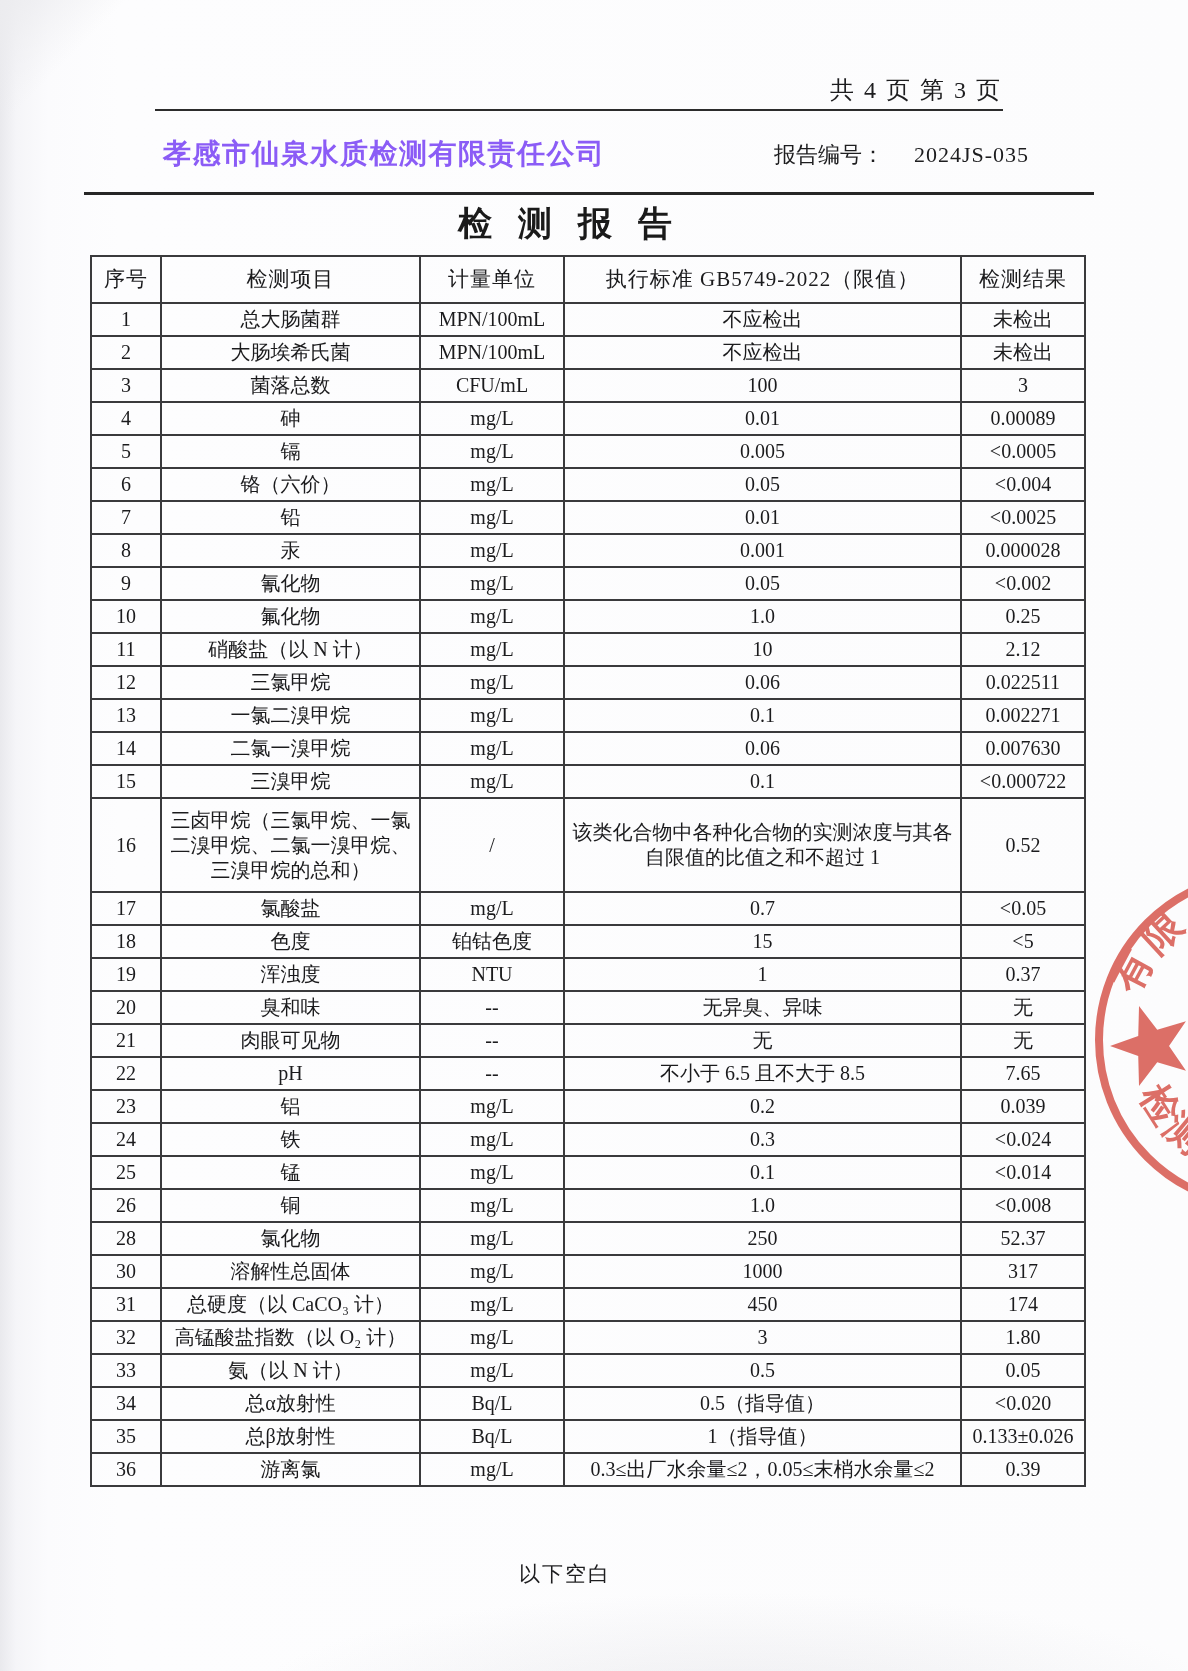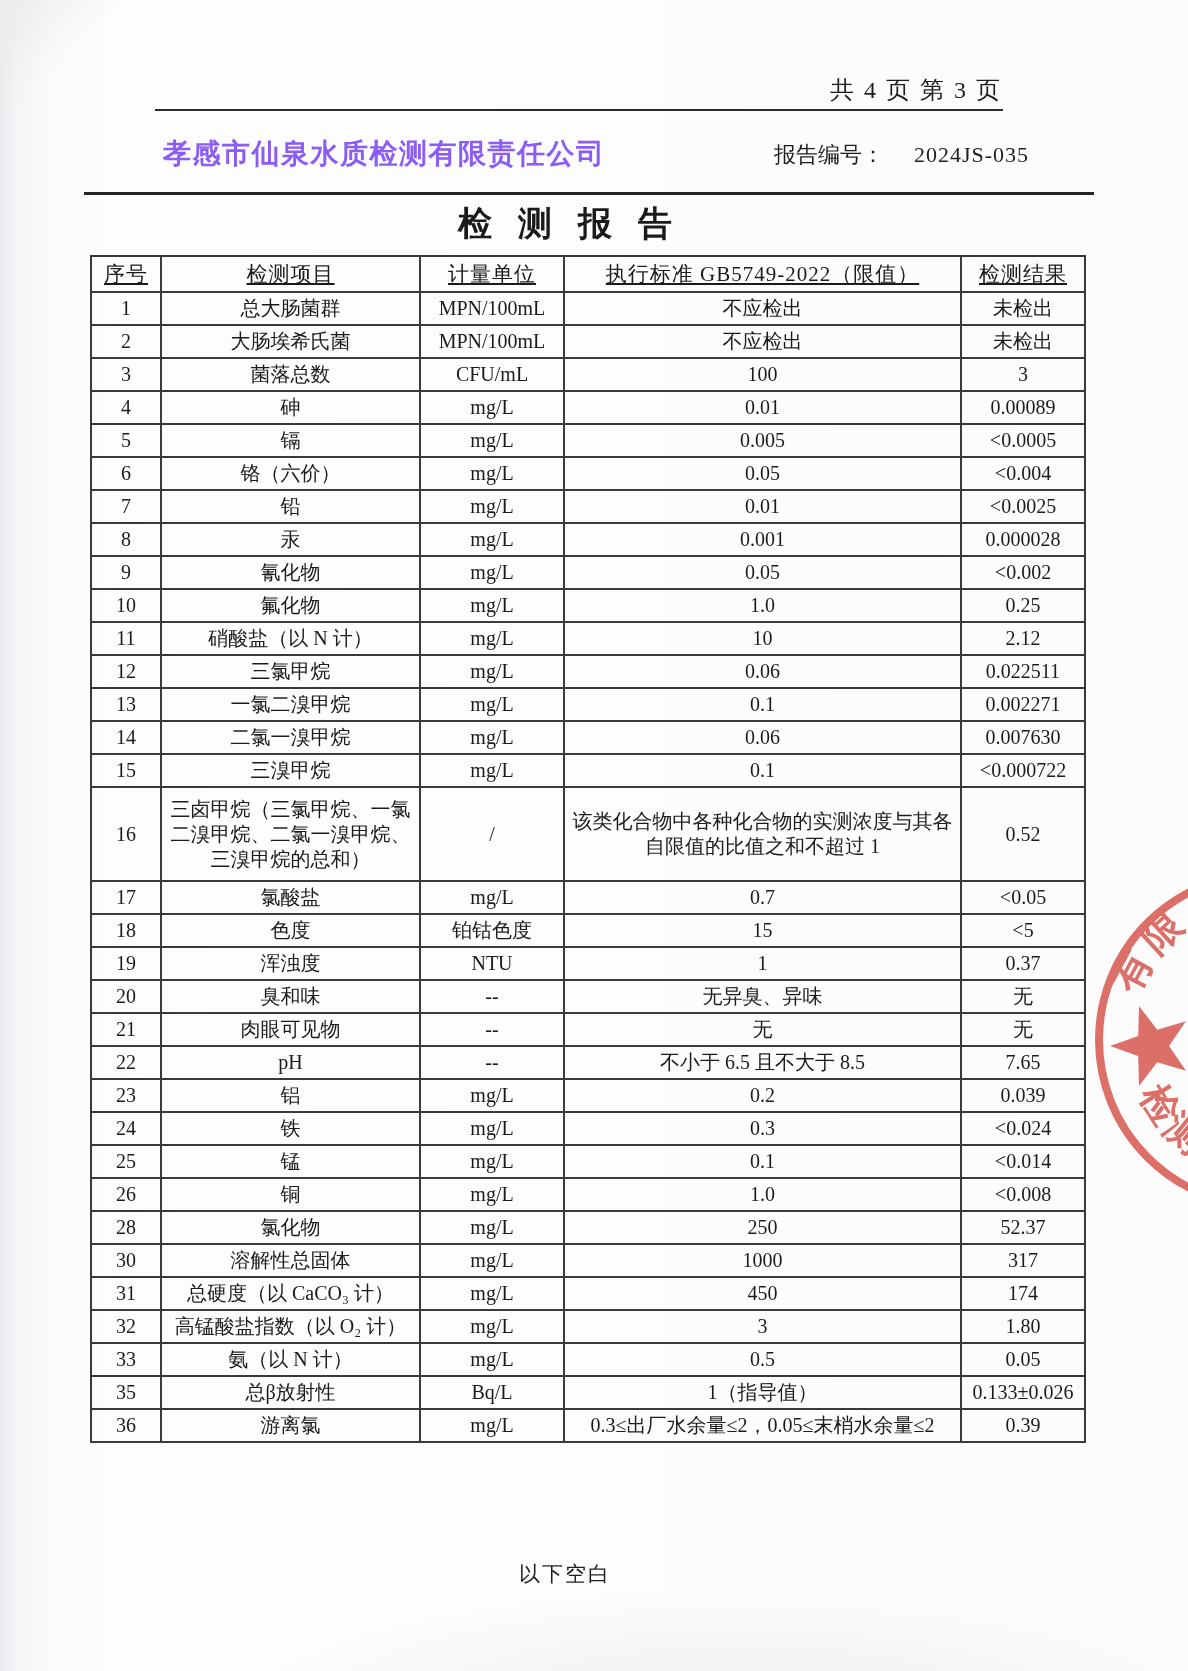--- a/index.html
+++ b/index.html
@@ -26,21 +26,21 @@
   }
   table.results{
     position:absolute;top:255px;left:90px;width:994px;
     border-collapse:collapse;table-layout:fixed;text-align:center;
     font-size:20px;color:#1b1b1d;
   }
   .results th,.results td{
     border:2px solid #3a3a3c;padding:1px 5px;line-height:1.25;
     overflow:hidden;word-break:break-all;
   }
-  .results thead tr{height:36px;text-decoration:underline;}
+  .results thead tr{height:47px;}
   .results th{font-weight:normal;font-size:21px;letter-spacing:1px;}
   .results tbody tr{height:33px;}
   .results tbody tr.tall{height:94px;}
   .col-idx{width:70px;}.col-item{width:259px;}.col-unit{width:144px;}
   .col-std{width:397px;}.col-res{width:124px;}
   .footer-note{position:absolute;top:1560px;left:0;width:1130px;text-align:center;font-size:21px;letter-spacing:2px;}
   .seal{position:absolute;left:1010px;top:845px;width:178px;height:380px;pointer-events:none;}
 </style>
 </head>
 <body>
@@ -283,20 +283,27 @@
         <td>mg/L</td>
         <td>3</td>
         <td>1.80</td>
       </tr>
       <tr>
         <td>33</td>
         <td>氨（以 N 计）</td>
         <td>mg/L</td>
         <td>0.5</td>
         <td>0.05</td>
+      </tr>
+      <tr>
+        <td>34</td>
+        <td>总α放射性</td>
+        <td>Bq/L</td>
+        <td>0.5（指导值）</td>
+        <td>&lt;0.020</td>
       </tr>
       <tr>
         <td>35</td>
         <td>总β放射性</td>
         <td>Bq/L</td>
         <td>1（指导值）</td>
         <td>0.133±0.026</td>
       </tr>
       <tr>
         <td>36</td>

